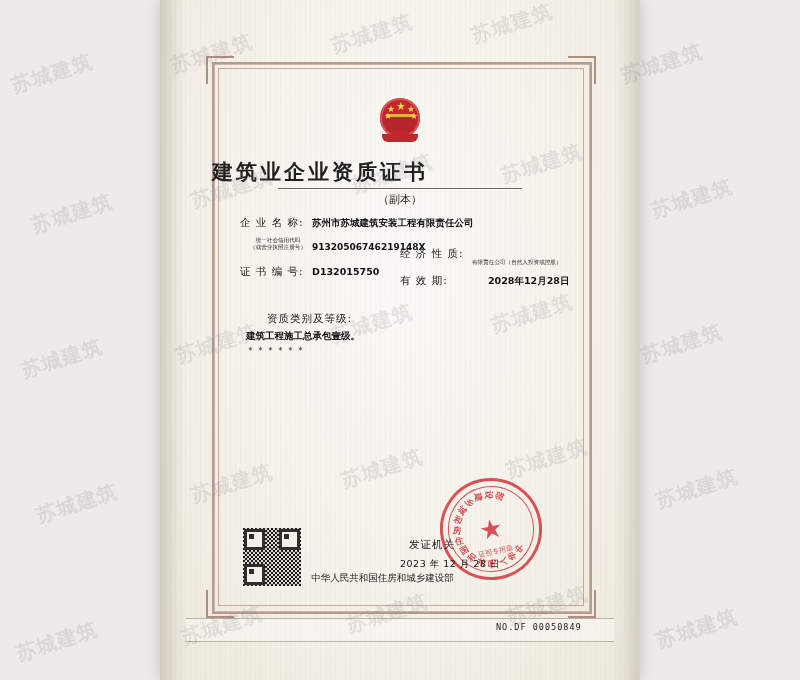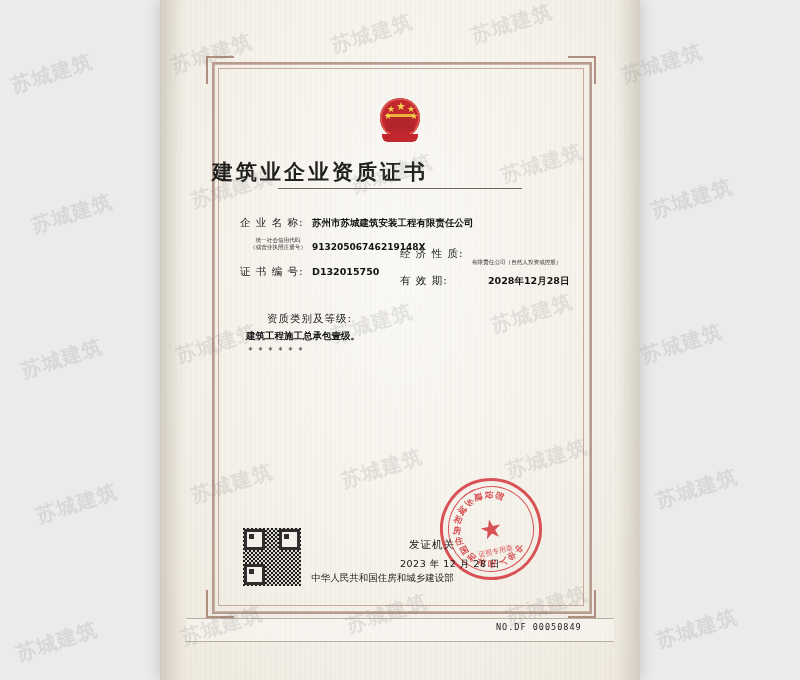--- a/index.html
+++ b/index.html
@@ -364,20 +364,21 @@
     <div class="star s0">★</div>
     <div class="star s1">★</div>
     <div class="star s2">★</div>
     <div class="star s3">★</div>
     <div class="star s4">★</div>
     <div class="ribbon"></div>
   </div>
 
   <div class="cert-title">建筑业企业资质证书</div>
   <div class="title-rule"></div>
+  <div class="cert-subtitle">（副本）</div>
 
   <div class="fields">
 
     <div class="row">
       <span class="lbl" style="left:0; top:0;">企 业 名 称:</span>
       <span class="val" style="left:72px; top:1px;">苏州市苏城建筑安装工程有限责任公司</span>
     </div>
 
 
     <div class="row" style="height:26px;">

